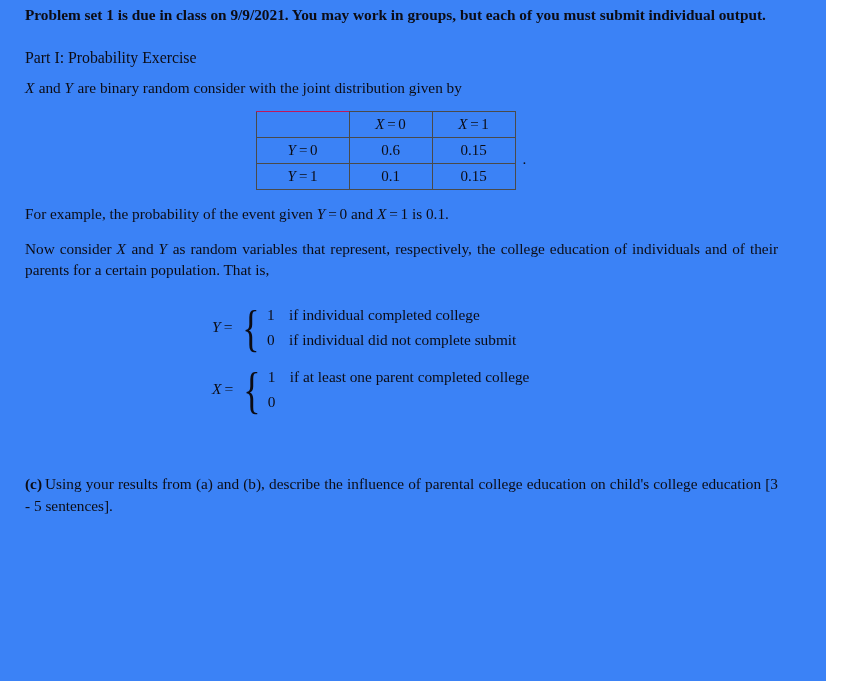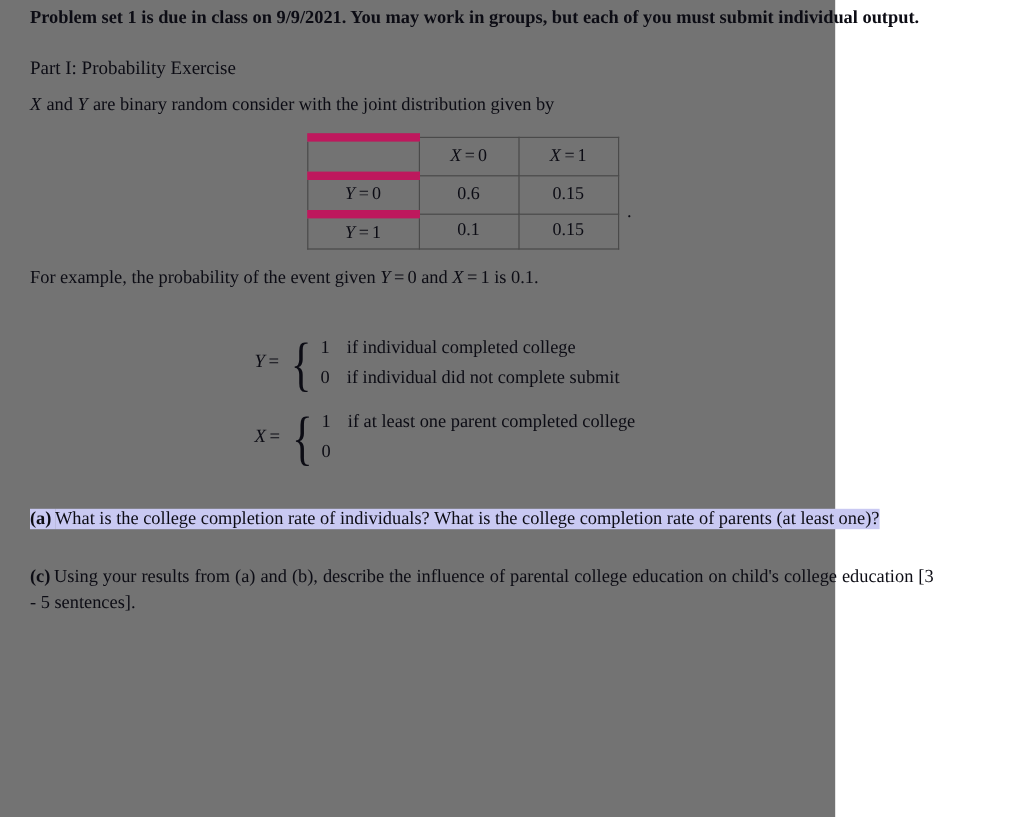--- a/index.html
+++ b/index.html
@@ -11,23 +11,23 @@
     width: 842px;
     height: 681px;
     position: relative;
     font-family: "Liberation Serif", "DejaVu Serif", serif;
     color: #000000;
     overflow: hidden;
   }
   .page {
     position: absolute;
     left: 0; top: 0;
-    width: 696px;
+    width: 826px;
     height: 681px;
-    background: #737373;
+    background: #3b82f6;
   }
   .content {
     position: absolute;
     left: 25px;
     top: 4px;
     width: 753px;
   }
 
   
   .para {
@@ -83,21 +83,21 @@
   }
   table.joint td {
     border: 1px solid #4a4a4a;
     text-align: center;
     padding: 2px 10px 3px 10px;
     height: 20px;
     white-space: nowrap;
     margin-left: 22px;
   }
   table.joint td.corner {
-    border-top: 7px solid #be185d;
+    border-top: 1px solid #be185d;
     border-left: 1px solid #4a4a4a;
     border-bottom: 1px solid #4a4a4a;
     width: 72px;
   }
   table.joint td.hdr { width: 62px; }
   table.joint td.val { width: 62px; }
   .tbl-period {
     position: absolute;
     left: 100%;
     bottom: 22px;
@@ -215,20 +215,21 @@
         <span class="tbl-period">.</span>
       </div>
     </div>
 
     <div class="gap-md"></div>
 
     <p class="para"><span>For example, the probability of the event given </span><span><span class="mi">Y</span><span class="mo">=</span><span class="mn">0</span></span><span> and </span><span><span class="mi">X</span><span class="mo">=</span><span class="mn">1</span></span><span> is 0.1.</span></p>
 
     <div class="gap-md"></div>
 
+    <p class="para"><span>Now consider </span><span class="mi">X</span><span> and </span><span class="mi">Y</span><span> as random variables that represent, respectively, the college education of individuals and of their parents for a certain population. That is,</span></p>
 
     <div class="gap-lg"></div>
 
     <div class="cases-block">
 
       <div class="cases-row">
         <span class="cases-lhs"><span class="mi">Y</span><span class="mo">=</span></span>
         <span class="brace">{</span>
         <span class="cases-rows">
           <span class="case-line">
@@ -253,21 +254,20 @@
           <span class="case-line">
               <span class="case-num">0</span>
             </span>
         </span>
       </div>
 
     </div>
 
     <div class="gap-lg"></div>
 
-    <p class="part highlighted"><span class="part-label">(a)</span><span class="hl">What is the college completion rate of individuals?  What is the college completion rate of parents (at least one)?</span></p>
 
     <div class="gap-md"></div>
 
 
     <div class="gap-md"></div>
 
     <p class="part"><span class="part-label">(c)</span><span>Using your results from (a) and (b), describe the influence of parental college education on child's college education [3 - 5 sentences].</span></p>
 
   </div>
 </div>

